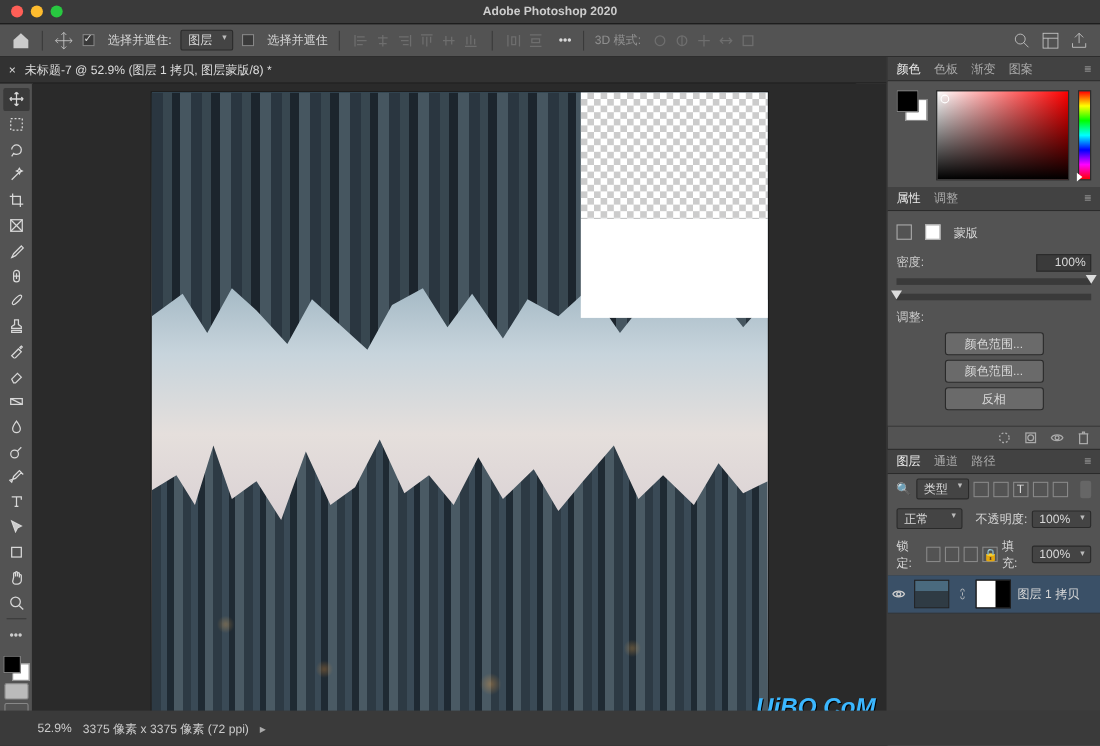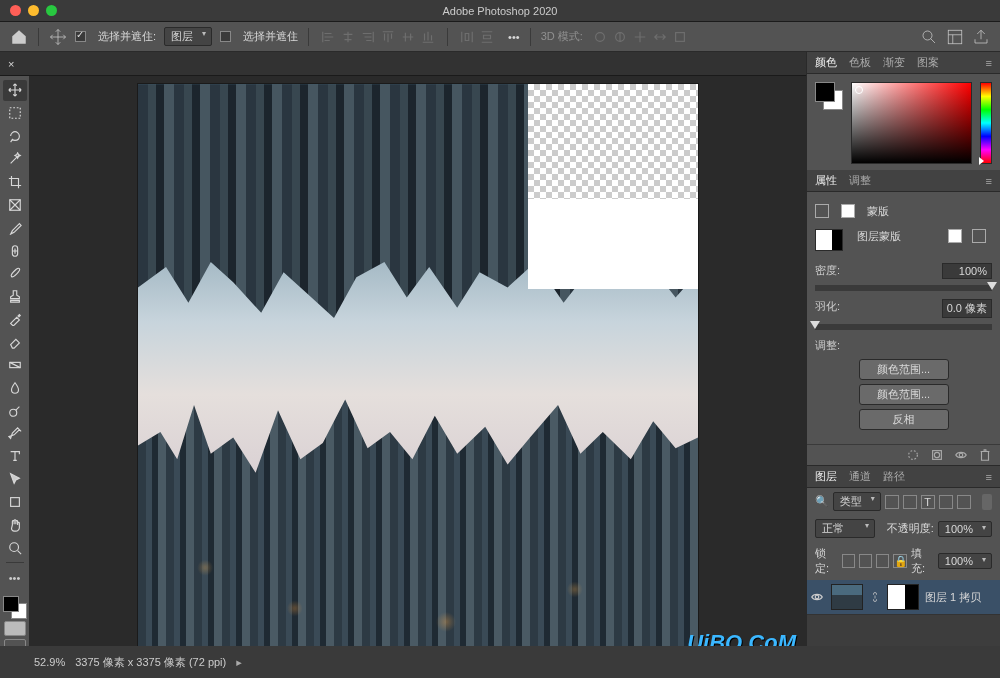--- a/index.html
+++ b/index.html
@@ -1,21 +1,21 @@
 <!DOCTYPE html>
 <html><head>
 <meta charset="utf-8">
 <style>
 * { margin:0; padding:0; box-sizing:border-box; font-family:"PingFang SC","Microsoft YaHei",Arial,sans-serif; font-size:11px; color:#d8d8d8; }
 body { width:1000px; height:678px; background:#323232; overflow:hidden; position:relative; }
 .titlebar { height:22px; background:#3a3a3a; display:flex; align-items:center; position:relative; border-bottom:1px solid #1b1b1b;}
 .traffic { display:flex; gap:7px; padding-left:10px; }
 .tl { width:11px; height:11px; border-radius:50%; }
 .tl.r{background:#ff5f57}.tl.y{background:#febc2e}.tl.g{background:#28c840}
-.ttl { position:absolute; left:50%; transform:translateX(-50%); font-weight:400; color:#ccc;}
+.ttl { position:absolute; left:50%; transform:translateX(-50%); font-weight:700; color:#ccc;}
 .options { height:30px; display:flex; align-items:center; gap:8px; padding:0 10px; background:#535353; border-bottom:1px solid #2a2a2a;}
 .home-ic{width:14px;height:14px;fill:#ccc}
 .vr{width:1px;height:18px;background:#3a3a3a;margin:0 2px}
 .sel{background:#444;border:1px solid #2a2a2a;border-radius:2px;padding:1px 18px 1px 6px;position:relative}
 .sel:after{content:"▾";position:absolute;right:5px;top:1px;font-size:8px;color:#bbb}
 .chk{width:11px;height:11px;border:1px solid #888;background:#3a3a3a;display:inline-block;margin-right:4px;position:relative;vertical-align:middle}
 .chk.on:after{content:"✓";position:absolute;top:-3px;left:0;font-size:10px;color:#ddd}
 .alignset{display:flex;gap:2px}
 .alignset .ab{width:18px;height:18px;display:flex;align-items:center;justify-content:center;opacity:.5}
 .alignset .ab svg{width:14px;height:14px;stroke:#ccc;fill:none;stroke-width:1.3}
@@ -212,20 +212,21 @@
       <rect x="3" y="3" width="18" height="18" stroke="#ccc" fill="none"></rect>
       <path d="M3 9h18M9 9v12" stroke="#ccc"></path>
     </svg>
   <svg class="obtn" viewBox="0 0 24 24">
       <path d="M12 3v12M7 8l5-5 5 5M4 15v5h16v-5" stroke="#ccc" fill="none"></path>
     </svg>
 </div>
 
 <div class="tabrow">
   <span>×</span>
+  <span class="dt" style="margin-left:8px">未标题-7 @ 52.9% (图层 1 拷贝, 图层蒙版/8) *</span>
 </div>
 
 <div class="toolbar">
   <div class="tb active">
       <svg viewBox="0 0 16 16">
         <path d="M8 1v14M1 8h14M8 1l-2 2M8 1l2 2M8 15l-2-2M8 15l2-2M1 8l2-2M1 8l2 2M15 8l-2-2M15 8l-2 2"></path>
       </svg>
     </div>
   <div class="tb">
       <svg viewBox="0 0 16 16">
@@ -400,38 +401,26 @@
     <span class="act">属性</span>
     <span>调整</span>
     <span class="mn">≡</span>
   </div>
   <div class="prop">
     <div class="prow">
         <span class="picon"></span>
         <span class="picon" style="background:#fff"></span>
         <span>蒙版</span>
       </div>
-    <div class="prow" style="margin-top:10px">
-      <span class="maskthumb"></span>
-      <span>图层蒙版</span>
-      <span style="margin-left:auto;display:flex;gap:4px">
-        <span class="picon" style="background:#fff"></span>
-        <span class="picon"></span>
-      </span>
-    </div>
     <div class="prow" style="margin-top:12px">
         <span class="lbl">密度:</span>
         <span class="val">100%</span>
       </div>
     <div class="slider">
         <div class="kn" style="right:-5px"></div>
-      </div>
-    <div class="prow">
-        <span class="lbl">羽化:</span>
-        <span class="val">0.0 像素</span>
       </div>
     <div class="slider">
         <div class="kn" style="left:-5px"></div>
       </div>
     <div class="prow">
         <span class="lbl">调整:</span>
       </div>
     <span class="btnw">颜色范围...</span>
     <span class="btnw">颜色范围...</span>
     <span class="btnw">反相</span>

